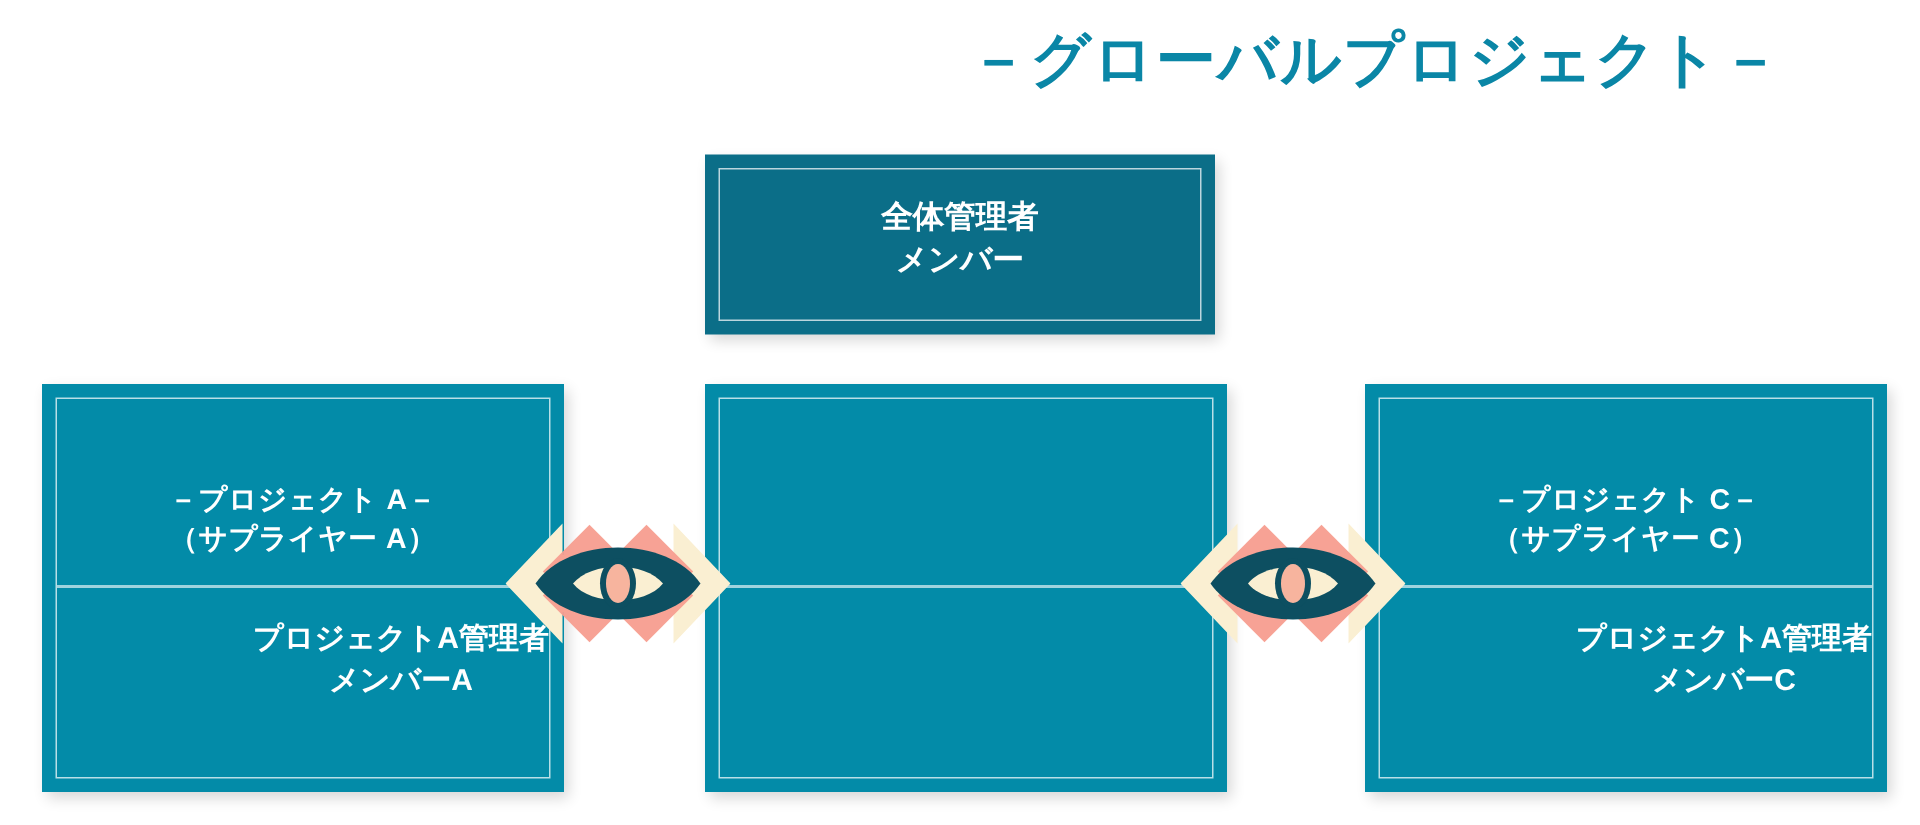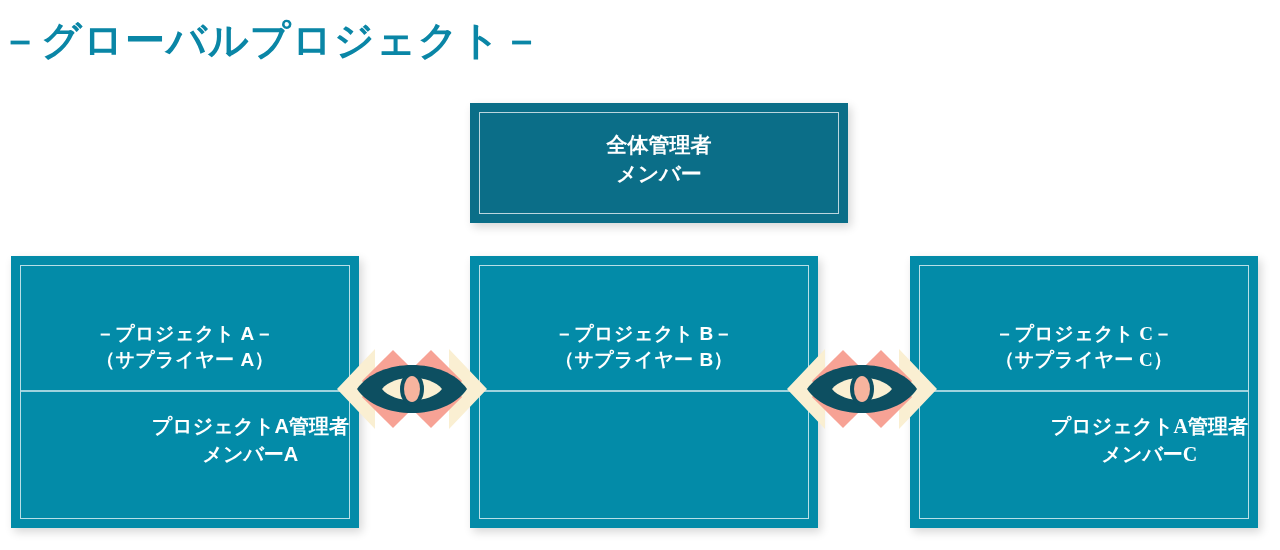--- a/index.html
+++ b/index.html
@@ -19,21 +19,21 @@
     background: #ffffff;
     overflow: hidden;
   }
 
   
   .diagram-title {
     position: absolute;
     left: 0;
     top: 16px;
     width: 1188px;
-    text-align: left;
+    text-align: right;
     font-size: 40px;
     font-weight: 700;
     letter-spacing: 1px;
     color: #0a86a6;
     white-space: nowrap;
     line-height: 1.2;
   }
 
   
   .node-box {
@@ -59,39 +59,39 @@
     font-weight: 700;
     text-align: center;
     line-height: 1.38;
     white-space: pre-line;
   }
 
   
   #global-box {
     left: 470px;
     top: 103px;
-    width: 378px;
+    width: 340px;
     height: 120px;
     background: #0b6e88;
   }
   #global-box .node-text {
     font-size: 21px;
     padding-top: 28px;
   }
 
   
   .project-box {
     top: 256px;
     width: 348px;
     height: 272px;
     background: #038ba8;
   }
-  #project-box-a { left: 11px; }
+  #project-box-a { left: 28px; }
   #project-box-b { left: 470px; }
-  #project-box-c { left: 910px; font-family: Liberation Serif, serif; }
+  #project-box-c { left: 910px; }
 
   .project-head {
     position: absolute;
     left: 10px;
     right: 10px;
     top: 48px;
     height: 86px;
     display: flex;
     align-items: center;
     justify-content: center;
@@ -160,24 +160,20 @@
     </div>
     <div class="project-divider"></div>
     <div class="project-body">
       <div class="node-text">プロジェクトA管理者
 メンバーA</div>
     </div>
   </div>
 
   <div class="node-box project-box" id="project-box-b">
     <div class="node-inner-frame"></div>
-    <div class="project-head">
-      <div class="node-text">－プロジェクト B－
-（サプライヤー B）</div>
-    </div>
     <div class="project-divider"></div>
   </div>
 
   <div class="node-box project-box" id="project-box-c">
     <div class="node-inner-frame"></div>
     <div class="project-head">
       <div class="node-text">－プロジェクト C－
 （サプライヤー C）</div>
     </div>
     <div class="project-divider"></div>

